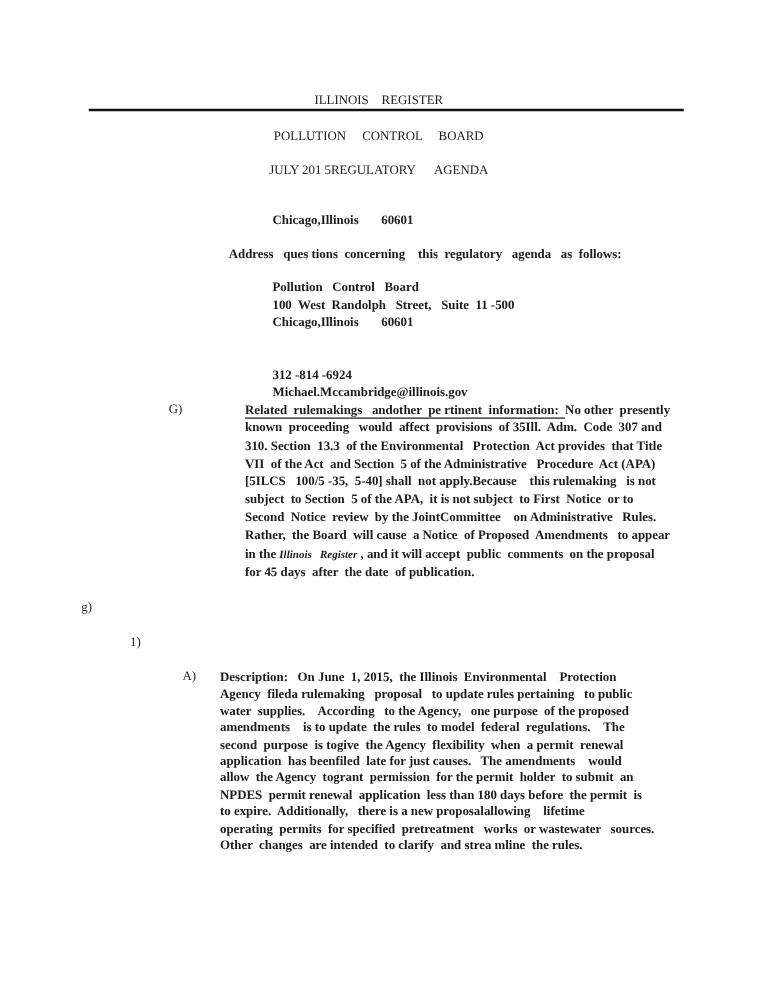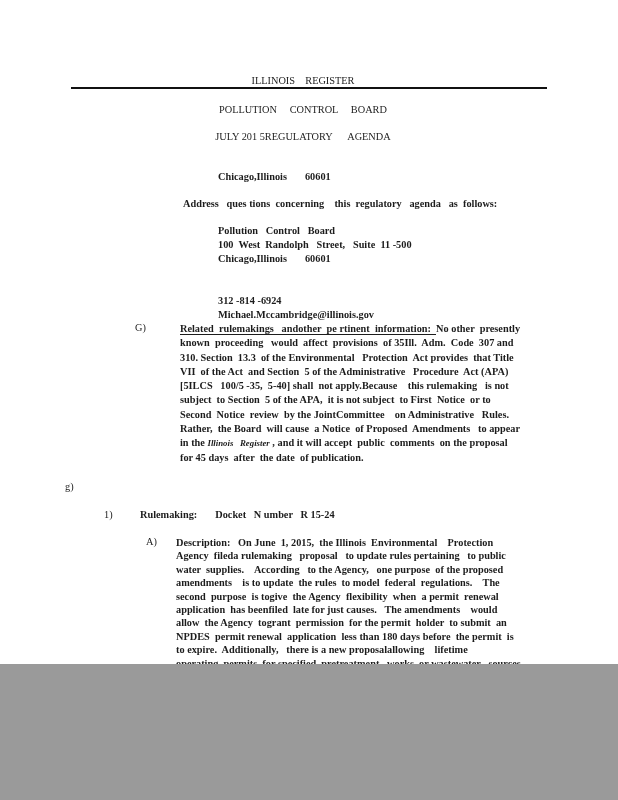--- a/index.html
+++ b/index.html
@@ -1,32 +1,32 @@
 <!DOCTYPE html>
 <html><head>
 <meta charset="utf-8">
 <style>
   html, body { margin: 0; padding: 0; background: #9a9a9a; }
   .page {
     position: relative;
     width: 618px;
-    height: 664px;
+    height: 800px;
     margin: 0 auto;
     background: #ffffff;
     color: #1c1c1c;
     font-family: "Liberation Serif", "DejaVu Serif", serif;
     font-size: 10.3px;
     overflow: hidden;
   }
   .abs { position: absolute; white-space: pre; font-weight: bold; }
   .centered { position: absolute; left: 0; width: 606px; text-align: center; white-space: pre; }
   .rule { position: absolute; left: 71px; top: 87px; width: 476px; height: 1.5px; background: #111111; }
   .doc-line { white-space: pre; }
   .lh-contact .doc-line { line-height: 14px; }
-  .lh-g .doc-line { line-height: 14.3px; }
+  .lh-g .doc-line { line-height: 14.3px; margin-left: 16px; }
   .lh-a .doc-line { line-height: 13.4px; }
   .u { border-bottom: 1px solid #1c1c1c; }
   .i { font-style: italic; font-size: 8.8px; }
   .marker { position: absolute; white-space: pre; }
 </style>
 </head>
 <body>
 
 <div class="page">
 
@@ -45,18 +45,17 @@
   <div class="abs lh-contact" style="left:218px; top:224px"><div class="doc-line"><span>Pollution   Control   Board</span></div><div class="doc-line"><span>100  West  Randolph   Street,   Suite  11 -500</span></div><div class="doc-line"><span>Chicago,Illinois       60601</span></div></div>
 
   <div class="abs lh-contact" style="left:218px; top:294px"><div class="doc-line"><span>312 -814 -6924</span></div><div class="doc-line"><span>Michael.Mccambridge@illinois.gov</span></div></div>
 
   <div class="marker" style="left:135px; top:322px">G)</div>
   <div class="abs lh-g" style="left:180px; top:322px"><div class="doc-line"><span class="u">Related  rulemakings   andother  pe rtinent  information:  </span><span>No other  presently</span></div><div class="doc-line"><span>known  proceeding   would  affect  provisions  of 35Ill.  Adm.  Code  307 and</span></div><div class="doc-line"><span>310. Section  13.3  of the Environmental   Protection  Act provides  that Title</span></div><div class="doc-line"><span>VII  of the Act  and Section  5 of the Administrative   Procedure  Act (APA)</span></div><div class="doc-line"><span>[5ILCS   100/5 -35,  5-40] shall  not apply.Because    this rulemaking   is not</span></div><div class="doc-line"><span>subject  to Section  5 of the APA,  it is not subject  to First  Notice  or to</span></div><div class="doc-line"><span>Second  Notice  review  by the JointCommittee    on Administrative   Rules.</span></div><div class="doc-line"><span>Rather,  the Board  will cause  a Notice  of Proposed  Amendments   to appear</span></div><div class="doc-line"><span>in the </span><span class="i">Illinois   Register</span><span> , and it will accept  public  comments  on the proposal</span></div><div class="doc-line"><span>for 45 days  after  the date  of publication.</span></div></div>
 
   <div class="marker" style="left:65px; top:481px">g)</div>
 
   <div class="marker" style="left:104px; top:509px">1)</div>
-  <div class="abs" style="left:140px; top:509px">Rulemaking:       Docket   N umber   R 15-24</div>
 
   <div class="marker" style="left:146px; top:536px">A)</div>
   <div class="abs lh-a" style="left:176px; top:536px"><div class="doc-line"><span>Description:   On June  1, 2015,  the Illinois  Environmental    Protection</span></div><div class="doc-line"><span>Agency  fileda rulemaking   proposal   to update rules pertaining   to public</span></div><div class="doc-line"><span>water  supplies.    According   to the Agency,   one purpose  of the proposed</span></div><div class="doc-line"><span>amendments    is to update  the rules  to model  federal  regulations.    The</span></div><div class="doc-line"><span>second  purpose  is togive  the Agency  flexibility  when  a permit  renewal</span></div><div class="doc-line"><span>application  has beenfiled  late for just causes.   The amendments    would</span></div><div class="doc-line"><span>allow  the Agency  togrant  permission  for the permit  holder  to submit  an</span></div><div class="doc-line"><span>NPDES  permit renewal  application  less than 180 days before  the permit  is</span></div><div class="doc-line"><span>to expire.  Additionally,   there is a new proposalallowing    lifetime</span></div><div class="doc-line"><span>operating  permits  for specified  pretreatment   works  or wastewater   sources.</span></div><div class="doc-line"><span>Other  changes  are intended  to clarify  and strea mline  the rules.</span></div></div>
 
 </div>
 
 </body></html>

